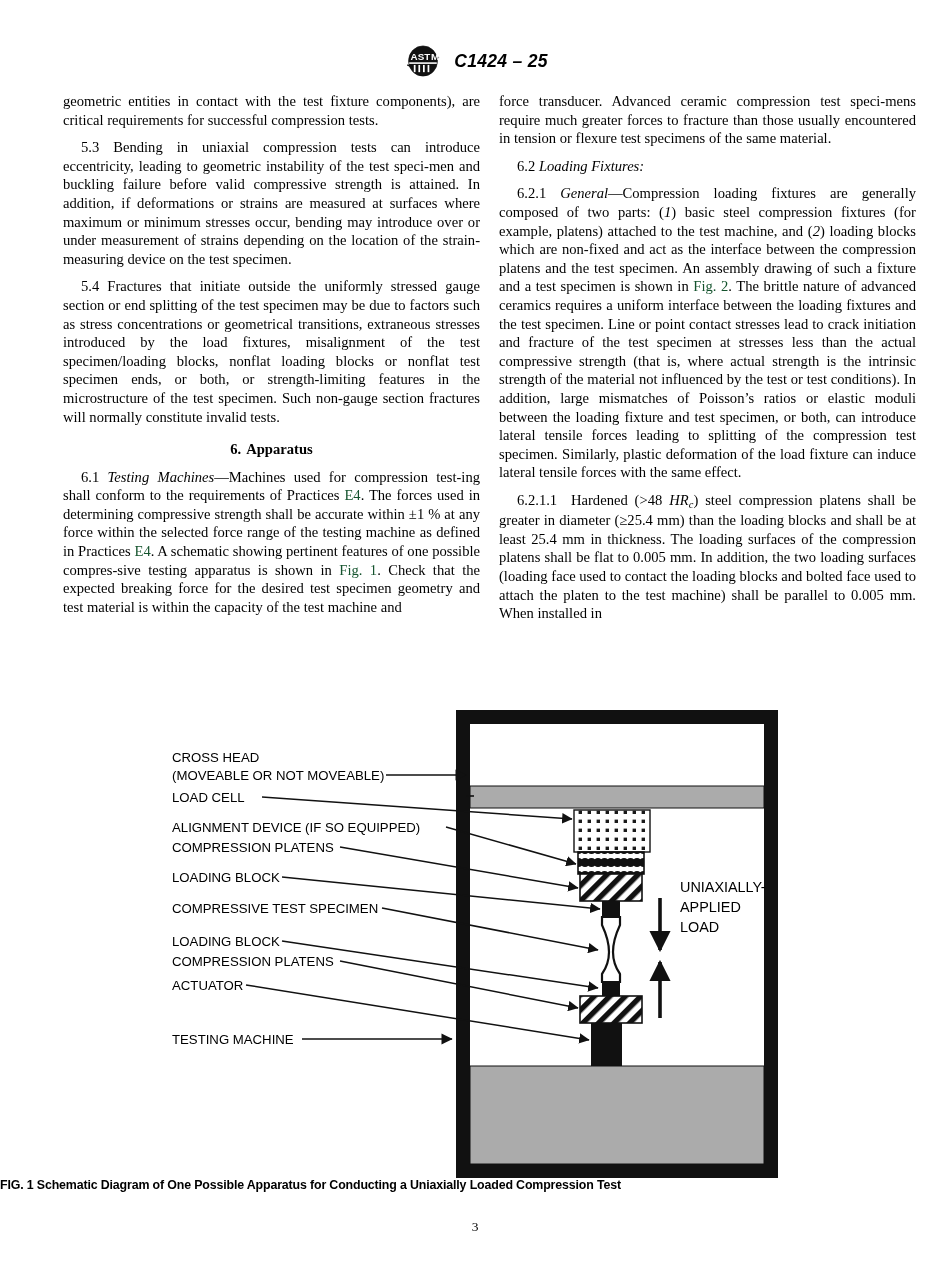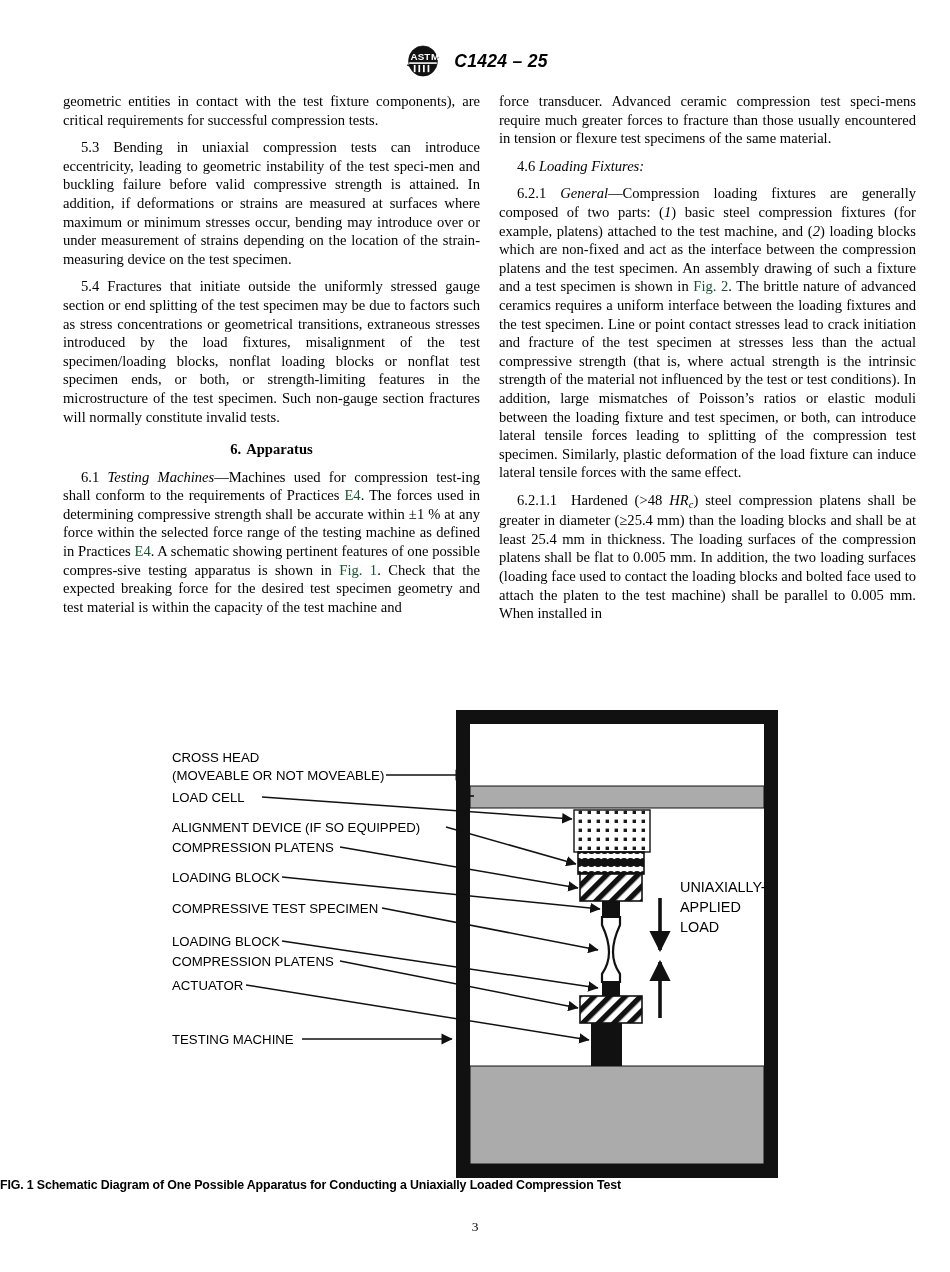--- a/index.html
+++ b/index.html
@@ -158,21 +158,21 @@
   <p class="sect-head"><span class="num">6.</span><span>Apparatus</span></p>
 
   <p class="indented"><span>6.1</span> <em class="ital">Testing Machines</em><span>—Machines used for compression test-ing shall conform to the requirements of Practices </span><a class="lnk" href="#">E4</a><span>. The forces used in determining compressive strength shall be accurate within ±1 % at any force within the selected force range of the testing machine as defined in Practices </span><a class="lnk" href="#">E4</a><span>. A schematic showing pertinent features of one possible compres-sive testing apparatus is shown in </span><a class="lnk" href="#">Fig. 1</a><span>. Check that the expected breaking force for the desired test specimen geometry and test material is within the capacity of the test machine and</span></p>
 
 </div>
 
 <div class="col col-right">
 
   <p>force transducer. Advanced ceramic compression test speci-mens require much greater forces to fracture than those usually encountered in tension or flexure test specimens of the same material.</p>
 
-  <p class="indented"><span>4.6</span> <em class="ital">Loading Fixtures:</em></p>
+  <p class="indented"><span>6.2</span> <em class="ital">Loading Fixtures:</em></p>
 
   <p class="indented"><span>6.2.1</span> <em class="ital">General</em><span>—Compression loading fixtures are generally composed of two parts: (</span><em class="ital">1</em><span>) basic steel compression fixtures (for example, platens) attached to the test machine, and (</span><em class="ital">2</em><span>) loading blocks which are non-fixed and act as the interface between the compression platens and the test specimen. An assembly drawing of such a fixture and a test specimen is shown in </span><a class="lnk" href="#">Fig. 2</a><span>. The brittle nature of advanced ceramics requires a uniform interface between the loading fixtures and the test specimen. Line or point contact stresses lead to crack initiation and fracture of the test specimen at stresses less than the actual compressive strength (that is, where actual strength is the intrinsic strength of the material not influenced by the test or test conditions). In addition, large mismatches of Poisson’s ratios or elastic moduli between the loading fixture and test specimen, or both, can introduce lateral tensile forces leading to splitting of the compression test specimen. Similarly, plastic deformation of the load fixture can induce lateral tensile forces with the same effect.</span></p>
 
   <p class="indented"><span>6.2.1.1</span>&nbsp; <span>Hardened (&gt;48 </span><em class="ital">HR</em><em class="ital sub">c</em><span>) steel compression platens shall be greater in diameter (≥25.4 mm) than the loading blocks and shall be at least 25.4 mm in thickness. The loading surfaces of the compression platens shall be flat to 0.005 mm. In addition, the two loading surfaces (loading face used to contact the loading blocks and bolted face used to attach the platen to the test machine) shall be parallel to 0.005 mm. When installed in</span></p>
 
 </div>
 
 <div class="figure-wrap">
   <svg class="figure-svg" width="950" height="500" viewBox="0 0 950 500">
     <defs>

